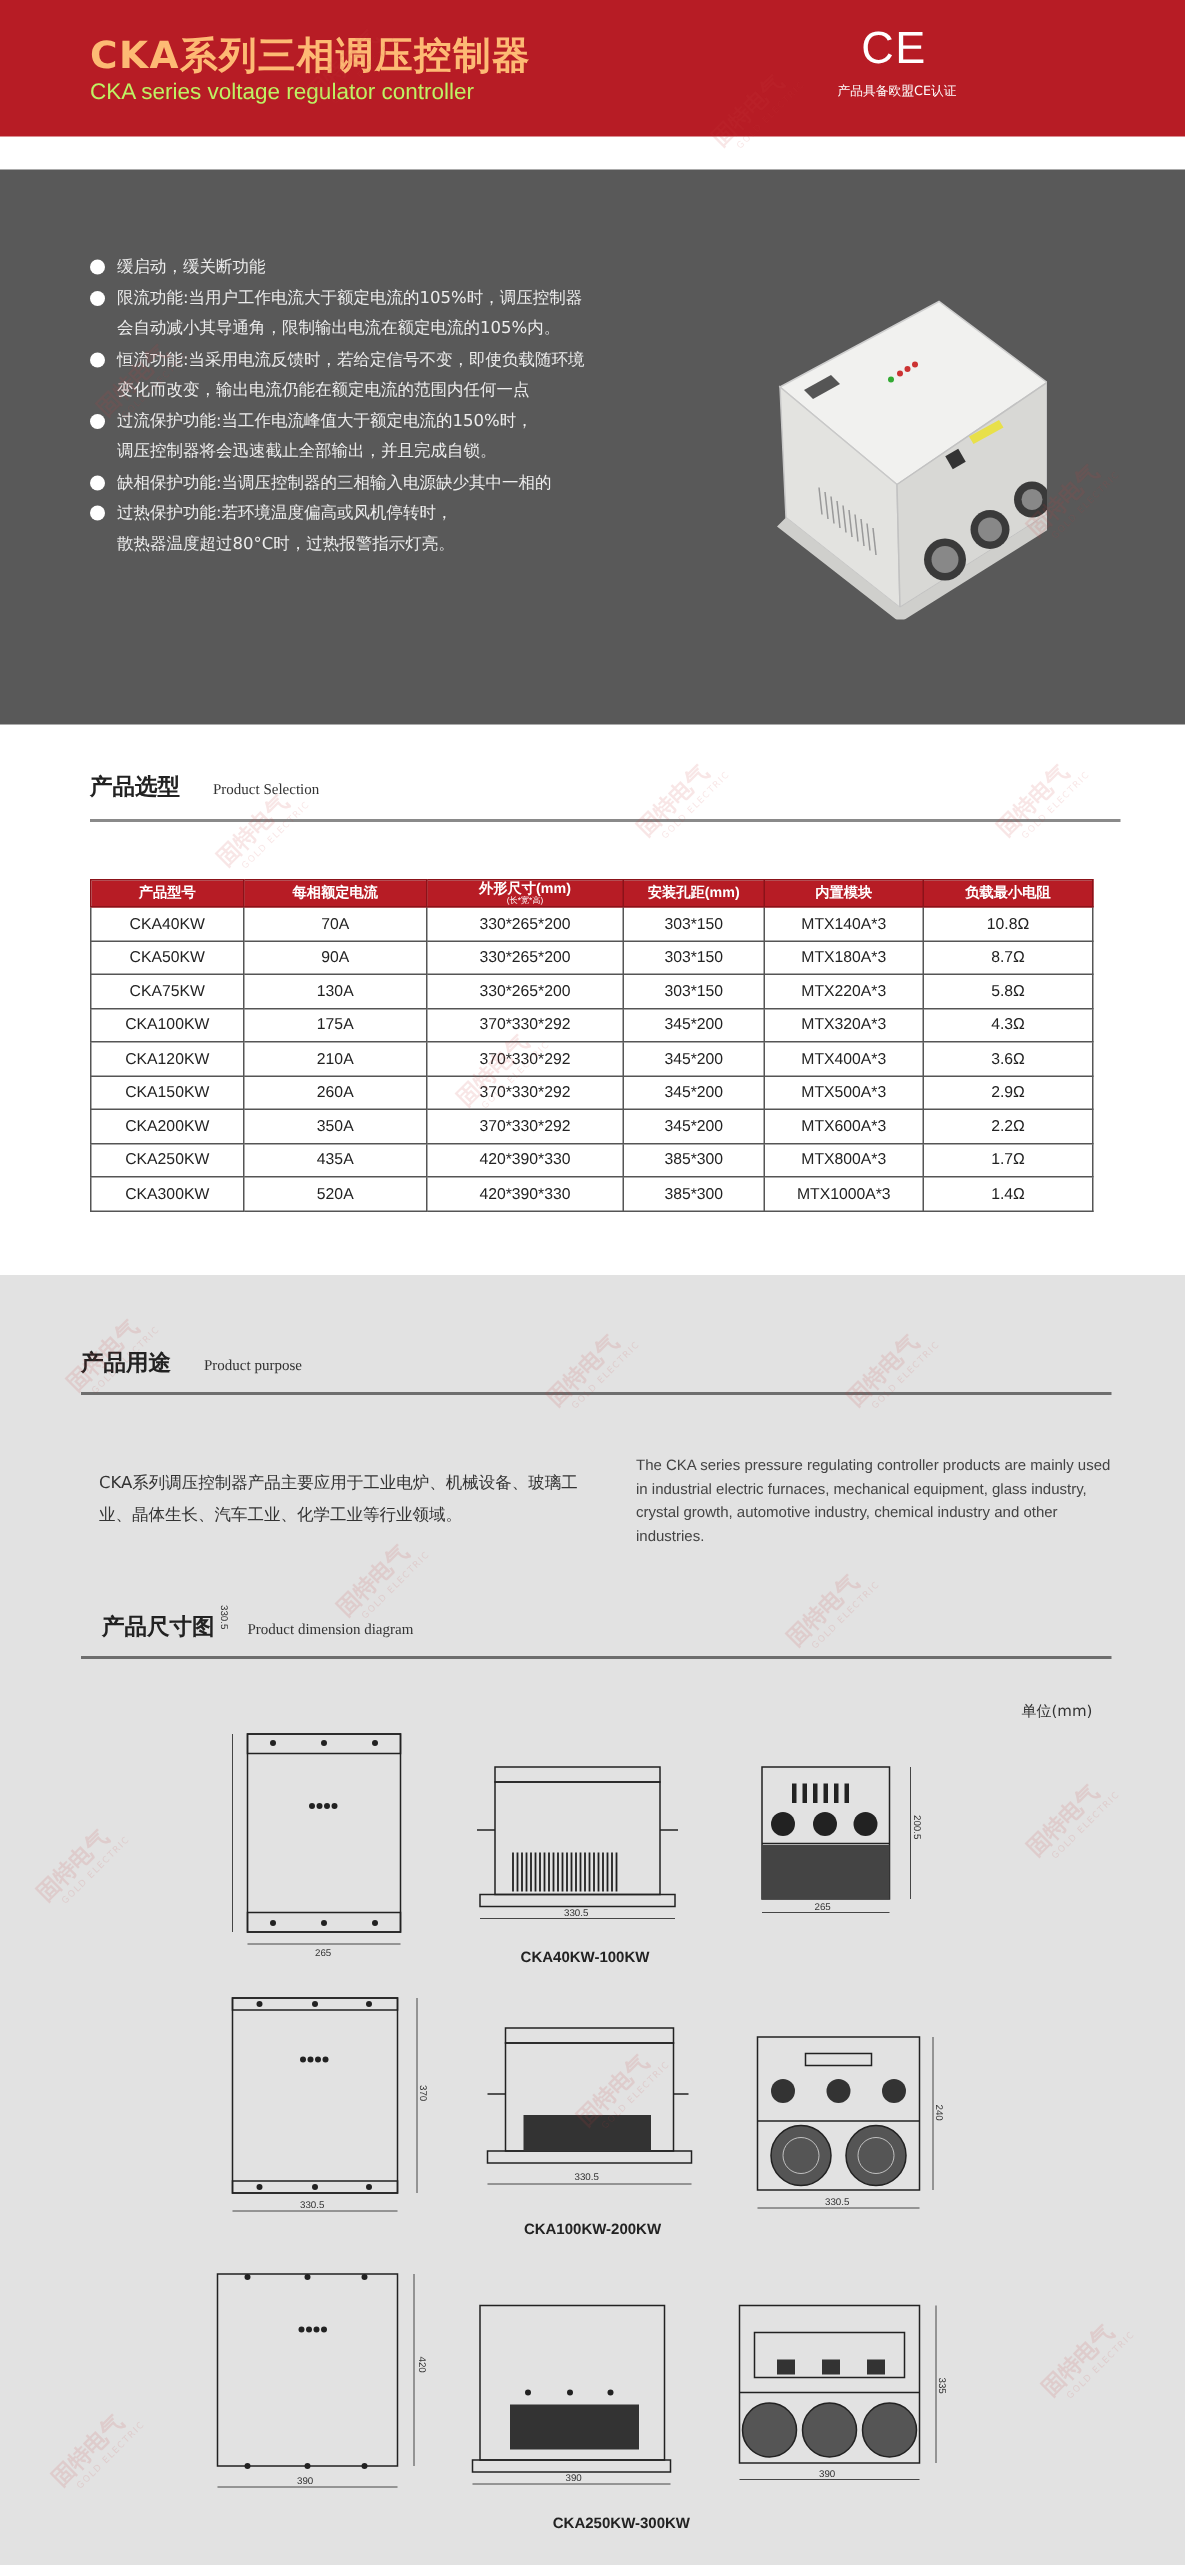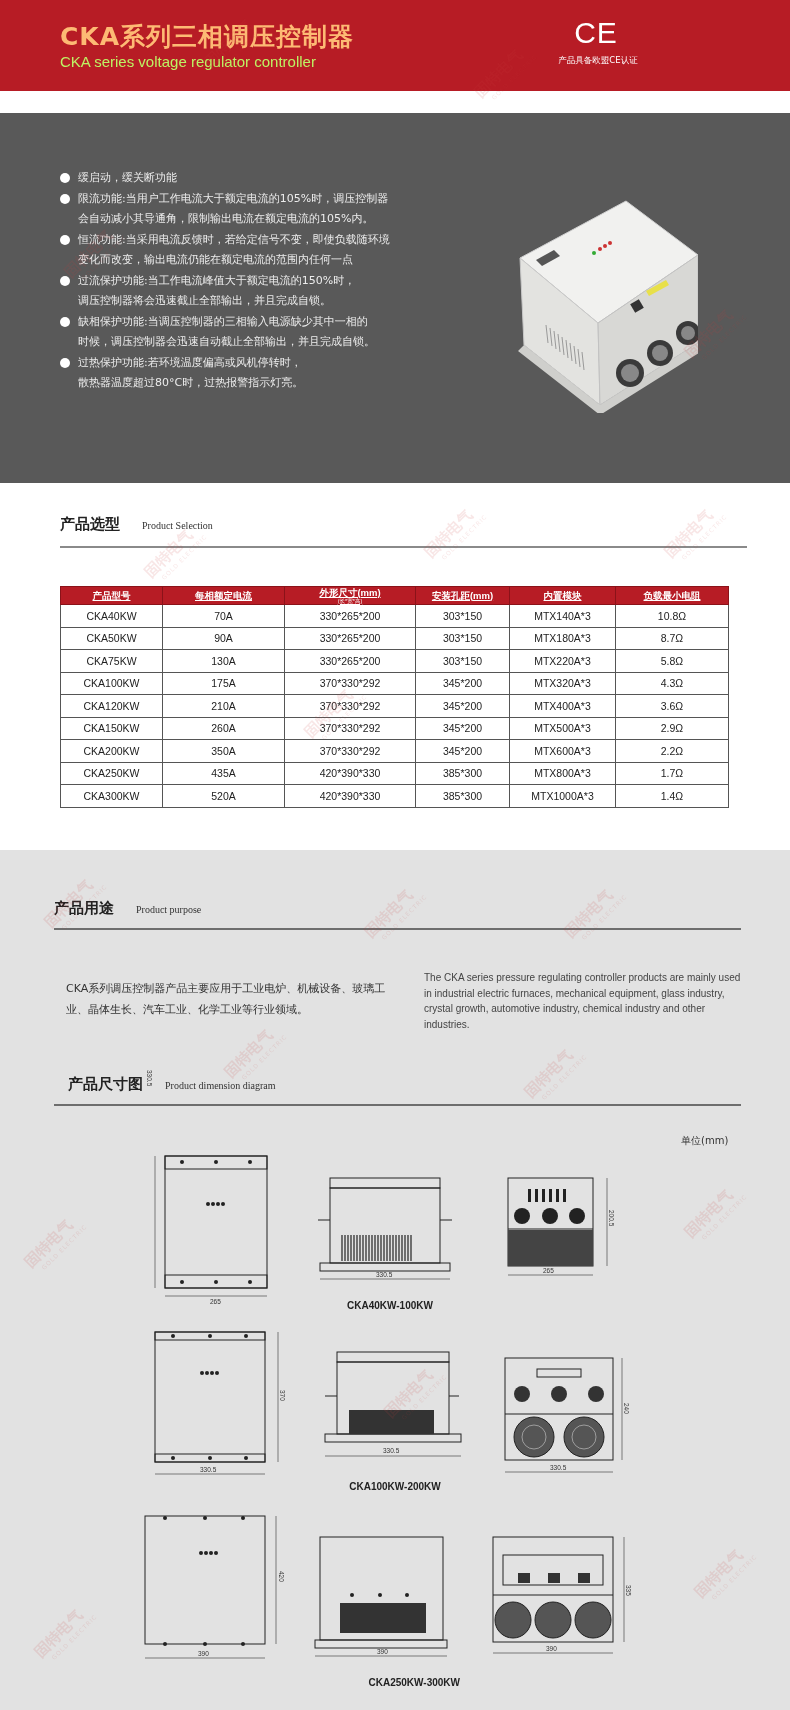--- a/index.html
+++ b/index.html
@@ -52,21 +52,21 @@
   .sec-head .cn { font-size: 15px; font-weight: bold; color: #222; margin-top: 41px; }
   .sec-head .en { font-family: Liberation Serif, serif; font-size: 10px; color: #333; margin-left: 22px; }
   .sec-rule { position: absolute; height: 1.5px; background: #8a8a8a; }
   
   table.spec {
     position: absolute; left: 60px; top: 586px; width: 669px;
     border-collapse: collapse; font-family: "Liberation Sans", sans-serif; font-size: 10.5px;
   }
   table.spec th {
     background: #b71c25; color: #fff; font-size: 9.5px; font-weight: bold; height: 18px;
-    border: 1px solid #8b1219; line-height: 10px; text-decoration: underline;
+    border: 1px solid #8b1219; line-height: 10px;
   }
   table.spec th small { display: block; font-size: 5.5px; font-weight: normal; line-height: 6px; }
   table.spec td {
     border: 1px solid #555; text-align: center; height: 22.5px; color: #222;
   }
   
   .lower {
     position: absolute; left: 0; top: 850px; width: 790px; height: 860px; background: #e2e2e2;
   }
   .purpose-cn { position: absolute; left: 54px; top: 978px; width: 330px; font-size: 11px; line-height: 21px; color: #333; margin-left: 12px; }
@@ -109,21 +109,20 @@
         <div>变化而改变，输出电流仍能在额定电流的范围内任何一点</div>
       </li>
     <li>
         <span class="bullet"></span>
         <div>过流保护功能:当工作电流峰值大于额定电流的150%时，</div>
         <div>调压控制器将会迅速截止全部输出，并且完成自锁。</div>
       </li>
     <li>
         <span class="bullet"></span>
         <div>缺相保护功能:当调压控制器的三相输入电源缺少其中一相的</div>
-        <div>时候，调压控制器会迅速自动截止全部输出，并且完成自锁。</div>
       </li>
     <li>
         <span class="bullet"></span>
         <div>过热保护功能:若环境温度偏高或风机停转时，</div>
         <div>散热器温度超过80°C时，过热报警指示灯亮。</div>
       </li>
   </ul>
 
   <svg class="device" viewBox="0 0 200 230">
 

